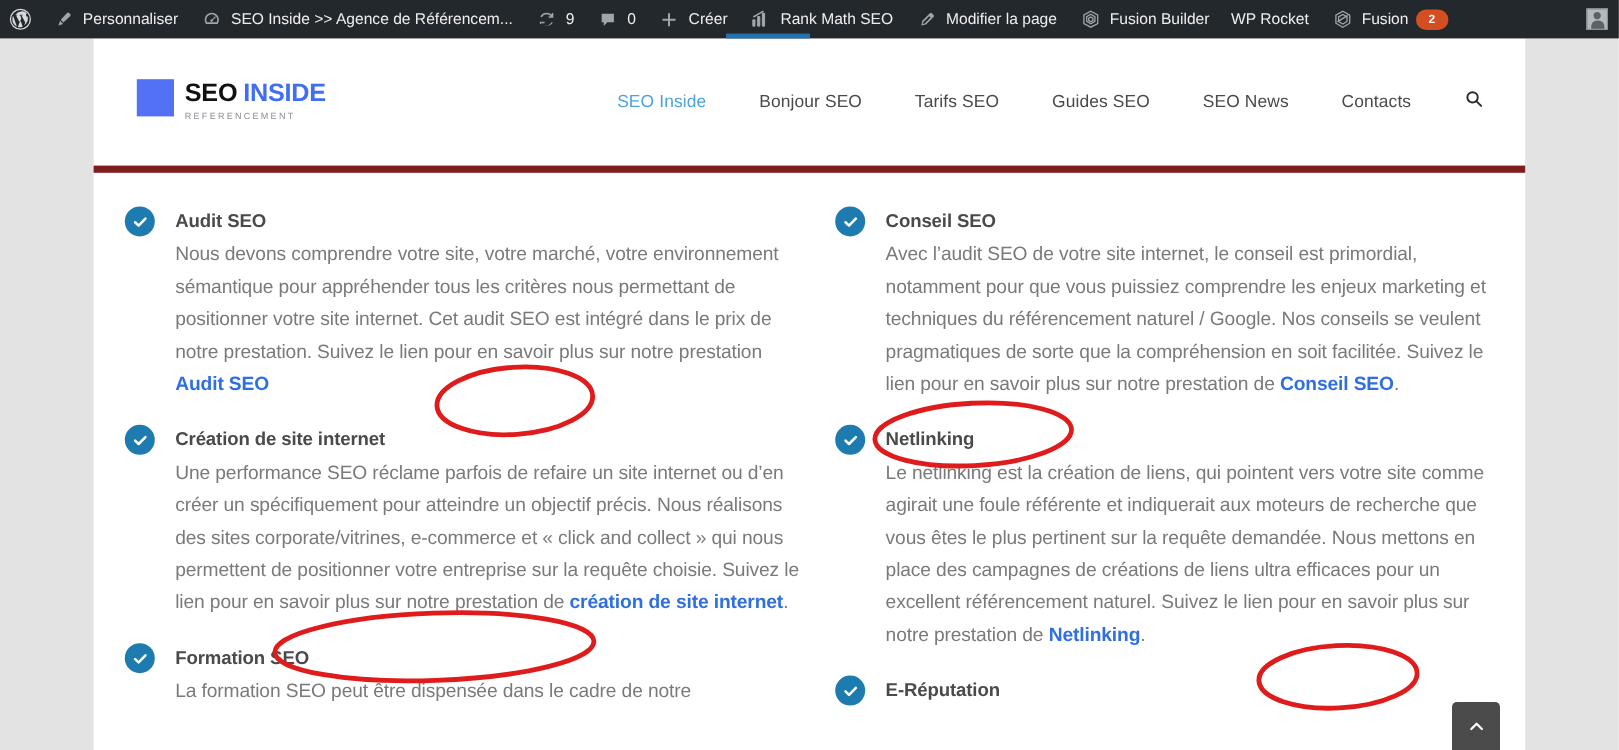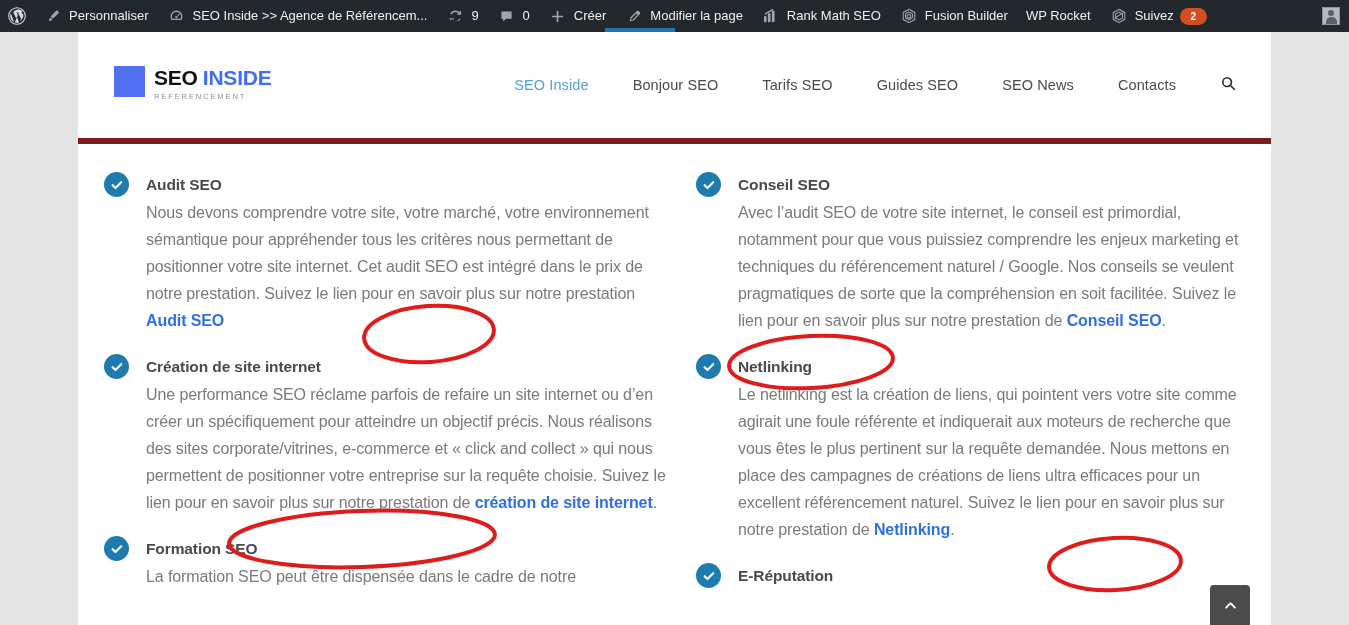--- a/index.html
+++ b/index.html
@@ -182,42 +182,42 @@
     <span class="ab-ico">
       <svg width="17" height="17" viewBox="0 0 20 20" fill="#a0a5aa">
         <path d="M9 3.6h2V9h5.4v2H11v5.4H9V11H3.6V9H9Z"></path>
       </svg>
     </span>
     <span class="lbl">Créer</span>
   </div>
 
   <div class="ab-item">
     <span class="ab-ico">
-      <svg width="17" height="17" viewBox="0 0 20 20" fill="#a0a5aa">
-        <path d="M14.8 3.6a1.4 1.4 0 0 0-2 0L5.4 11l-1 4.6 4.6-1 7.4-7.4a1.4 1.4 0 0 0 0-2Zm-8.5 8.7 5.9-5.9 1.4 1.4-5.9 5.9-1.9.5Z"></path>
-      </svg>
-    </span>
-    <span class="lbl">Modifier la page</span>
-
-  </div>
-
-  <div class="ab-item">
-    <span class="ab-ico">
       <svg width="18" height="16" viewBox="0 0 20 18" fill="#a0a5aa">
         <rect x="2" y="9" width="3" height="7" rx="1"></rect>
         <rect x="6.5" y="6" width="3" height="10" rx="1"></rect>
         <rect x="11" y="3" width="3" height="13" rx="1"></rect>
         <path d="M3 7 L8 4 L12.5 1.5" stroke="#a0a5aa" stroke-width="1.6" fill="none"></path>
       </svg>
     </span>
     <span class="lbl">Rank Math SEO</span>
   </div>
 
   <div class="ab-item">
     <span class="ab-ico">
+      <svg width="17" height="17" viewBox="0 0 20 20" fill="#a0a5aa">
+        <path d="M14.8 3.6a1.4 1.4 0 0 0-2 0L5.4 11l-1 4.6 4.6-1 7.4-7.4a1.4 1.4 0 0 0 0-2Zm-8.5 8.7 5.9-5.9 1.4 1.4-5.9 5.9-1.9.5Z"></path>
+      </svg>
+    </span>
+    <span class="lbl">Modifier la page</span>
+
+  </div>
+
+  <div class="ab-item">
+    <span class="ab-ico">
       <svg width="18" height="18" viewBox="0 0 20 20" fill="none" stroke="#a0a5aa" stroke-width="1.2">
         <path d="M10 2.6 16.4 6v8L10 17.4 3.6 14V6Z"></path>
         <path d="M10 5.4 13.8 7.6v4.4L10 14.2 6.2 12V7.6Z"></path>
         <path d="M10 8 11.9 9.1v2.2L10 12.4 8.1 11.3V9.1Z"></path>
       </svg>
     </span>
     <span class="lbl">Fusion Builder</span>
   </div>
 
   <div class="ab-item">
@@ -225,21 +225,21 @@
   </div>
 
   <div class="ab-item">
     <span class="ab-ico">
       <svg width="18" height="18" viewBox="0 0 20 20" fill="none" stroke="#a0a5aa" stroke-width="1.2">
         <path d="M10 2.6 16.4 6.3v7.4L10 17.4 3.6 13.7V6.3Z"></path>
         <path d="M10 5.6 13.9 7.9v4.2L10 14.4 6.1 12.1V7.9Z"></path>
         <path d="M5 12.5 14.5 6.5"></path>
       </svg>
     </span>
-    <span class="lbl">Suivez</span>
+    <span class="lbl">Fusion</span>
     <span class="ab-count">2</span>
   </div>
 
   <div class="ab-spacer"></div>
 
   <div class="ab-item">
     <span class="ab-avatar"></span>
   </div>
 
 </div>

